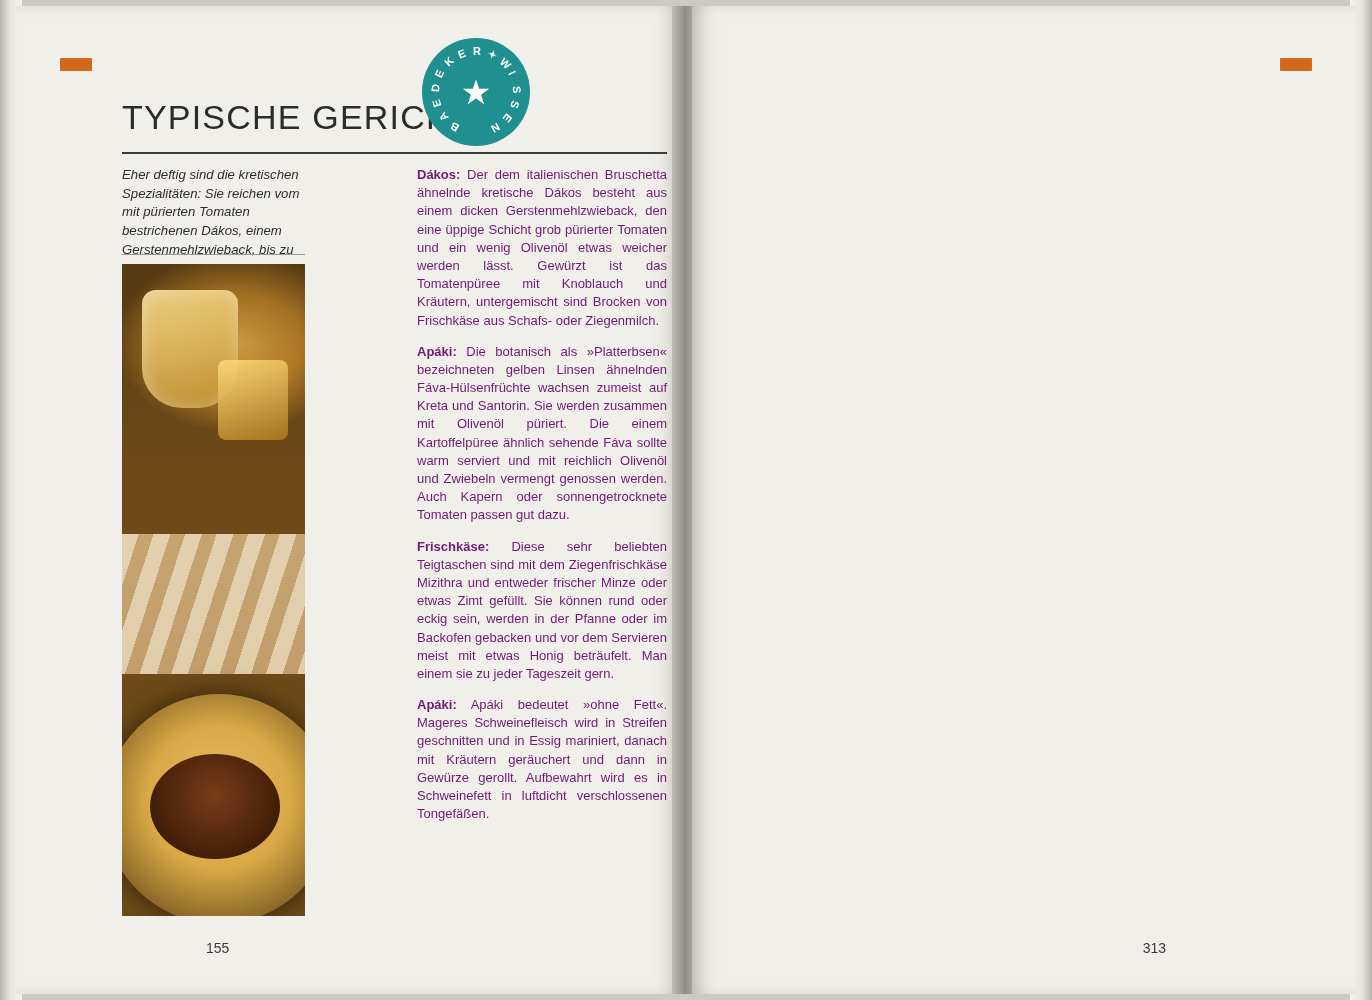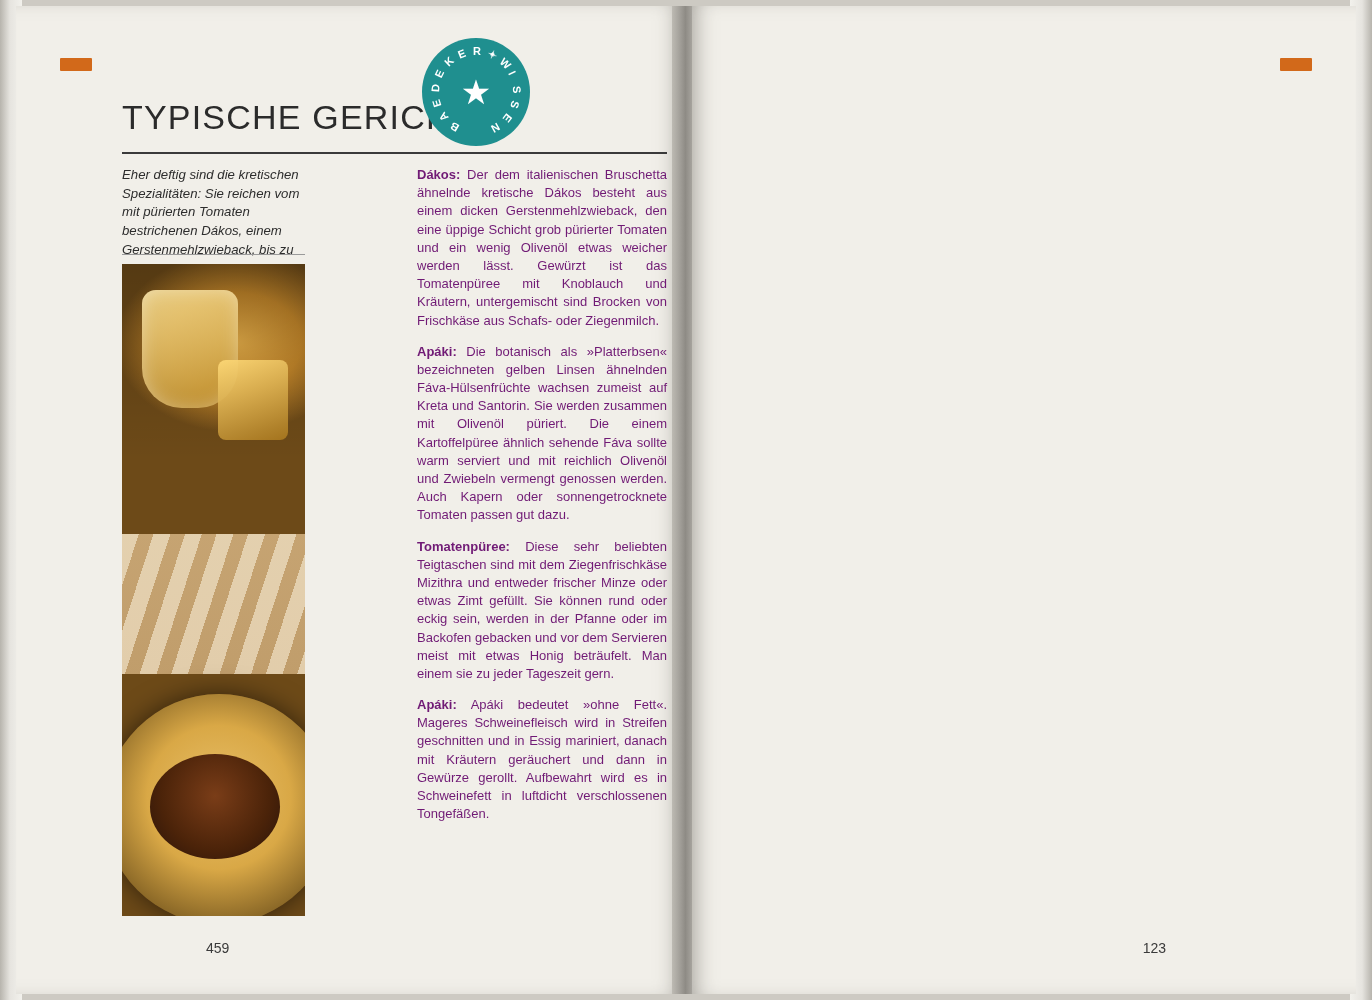--- a/index.html
+++ b/index.html
@@ -268,28 +268,28 @@
     </div>
 
     <div class="col col-left-2">
       <p>
         <b>Dákos:</b><span> Der dem italienischen Bruschetta ähnelnde kretische Dákos besteht aus einem dicken Gerstenmehlzwieback, den eine üppige Schicht grob pürierter Tomaten und ein wenig Olivenöl etwas weicher werden lässt. Gewürzt ist das Tomatenpüree mit Knoblauch und Kräutern, untergemischt sind Brocken von Frischkäse aus Schafs- oder Ziegenmilch.</span>
       </p>
       <p>
         <b>Apáki:</b><span> Die botanisch als »Platterbsen« bezeichneten gelben Linsen ähnelnden Fáva-Hülsenfrüchte wachsen zumeist auf Kreta und Santorin. Sie werden zusammen mit Olivenöl püriert. Die einem Kartoffelpüree ähnlich sehende Fáva sollte warm serviert und mit reichlich Olivenöl und Zwiebeln vermengt genossen werden. Auch Kapern oder sonnengetrocknete Tomaten passen gut dazu.</span>
       </p>
       <p>
-        <b>Tomatenpüree:</b><span> Diese sehr beliebten Teigtaschen sind mit dem Ziegenfrischkäse Mizithra und entweder frischer Minze oder etwas Zimt gefüllt. Sie können rund oder eckig sein, werden in der Pfanne oder im Backofen gebacken und vor dem Servieren meist mit etwas Honig beträufelt. Man einem sie zu jeder Tageszeit gern.</span>
+        <b>Frischkäse:</b><span> Diese sehr beliebten Teigtaschen sind mit dem Ziegenfrischkäse Mizithra und entweder frischer Minze oder etwas Zimt gefüllt. Sie können rund oder eckig sein, werden in der Pfanne oder im Backofen gebacken und vor dem Servieren meist mit etwas Honig beträufelt. Man einem sie zu jeder Tageszeit gern.</span>
       </p>
       <p>
         <b>Apáki:</b><span> Apáki bedeutet »ohne Fett«. Mageres Schweinefleisch wird in Streifen geschnitten und in Essig mariniert, danach mit Kräutern geräuchert und dann in Gewürze gerollt. Aufbewahrt wird es in Schweinefett in luftdicht verschlossenen Tongefäßen.</span>
       </p>
     </div>
 
-    <div class="folio folio-left">459</div>
+    <div class="folio folio-left">155</div>
   </div>
 
   <div class="badge">
     <div class="ring-text" id="badge-ring">
         <span style="transform: rotate(-150deg) translate(0px, -42px) rotate(0deg) translate(-3px, -5px);">B</span>
         <span style="transform: rotate(-128.571deg) translate(0px, -42px) rotate(0deg) translate(-3px, -5px);">A</span>
         <span style="transform: rotate(-107.143deg) translate(0px, -42px) rotate(0deg) translate(-3px, -5px);">E</span>
         <span style="transform: rotate(-85.7143deg) translate(0px, -42px) rotate(0deg) translate(-3px, -5px);">D</span>
         <span style="transform: rotate(-64.2857deg) translate(0px, -42px) rotate(0deg) translate(-3px, -5px);">E</span>
         <span style="transform: rotate(-42.8571deg) translate(0px, -42px) rotate(0deg) translate(-3px, -5px);">K</span>
@@ -305,15 +305,15 @@
       </div>
     <div class="badge-star">★</div>
   </div>
 
   <div class="gutter"></div>
 
   <div class="page page-right">
 
     <div class="tab-mark tab-right"></div>
 
-    <div class="folio folio-right">123</div>
+    <div class="folio folio-right">313</div>
   </div>
 </div>
 
 </body></html>

